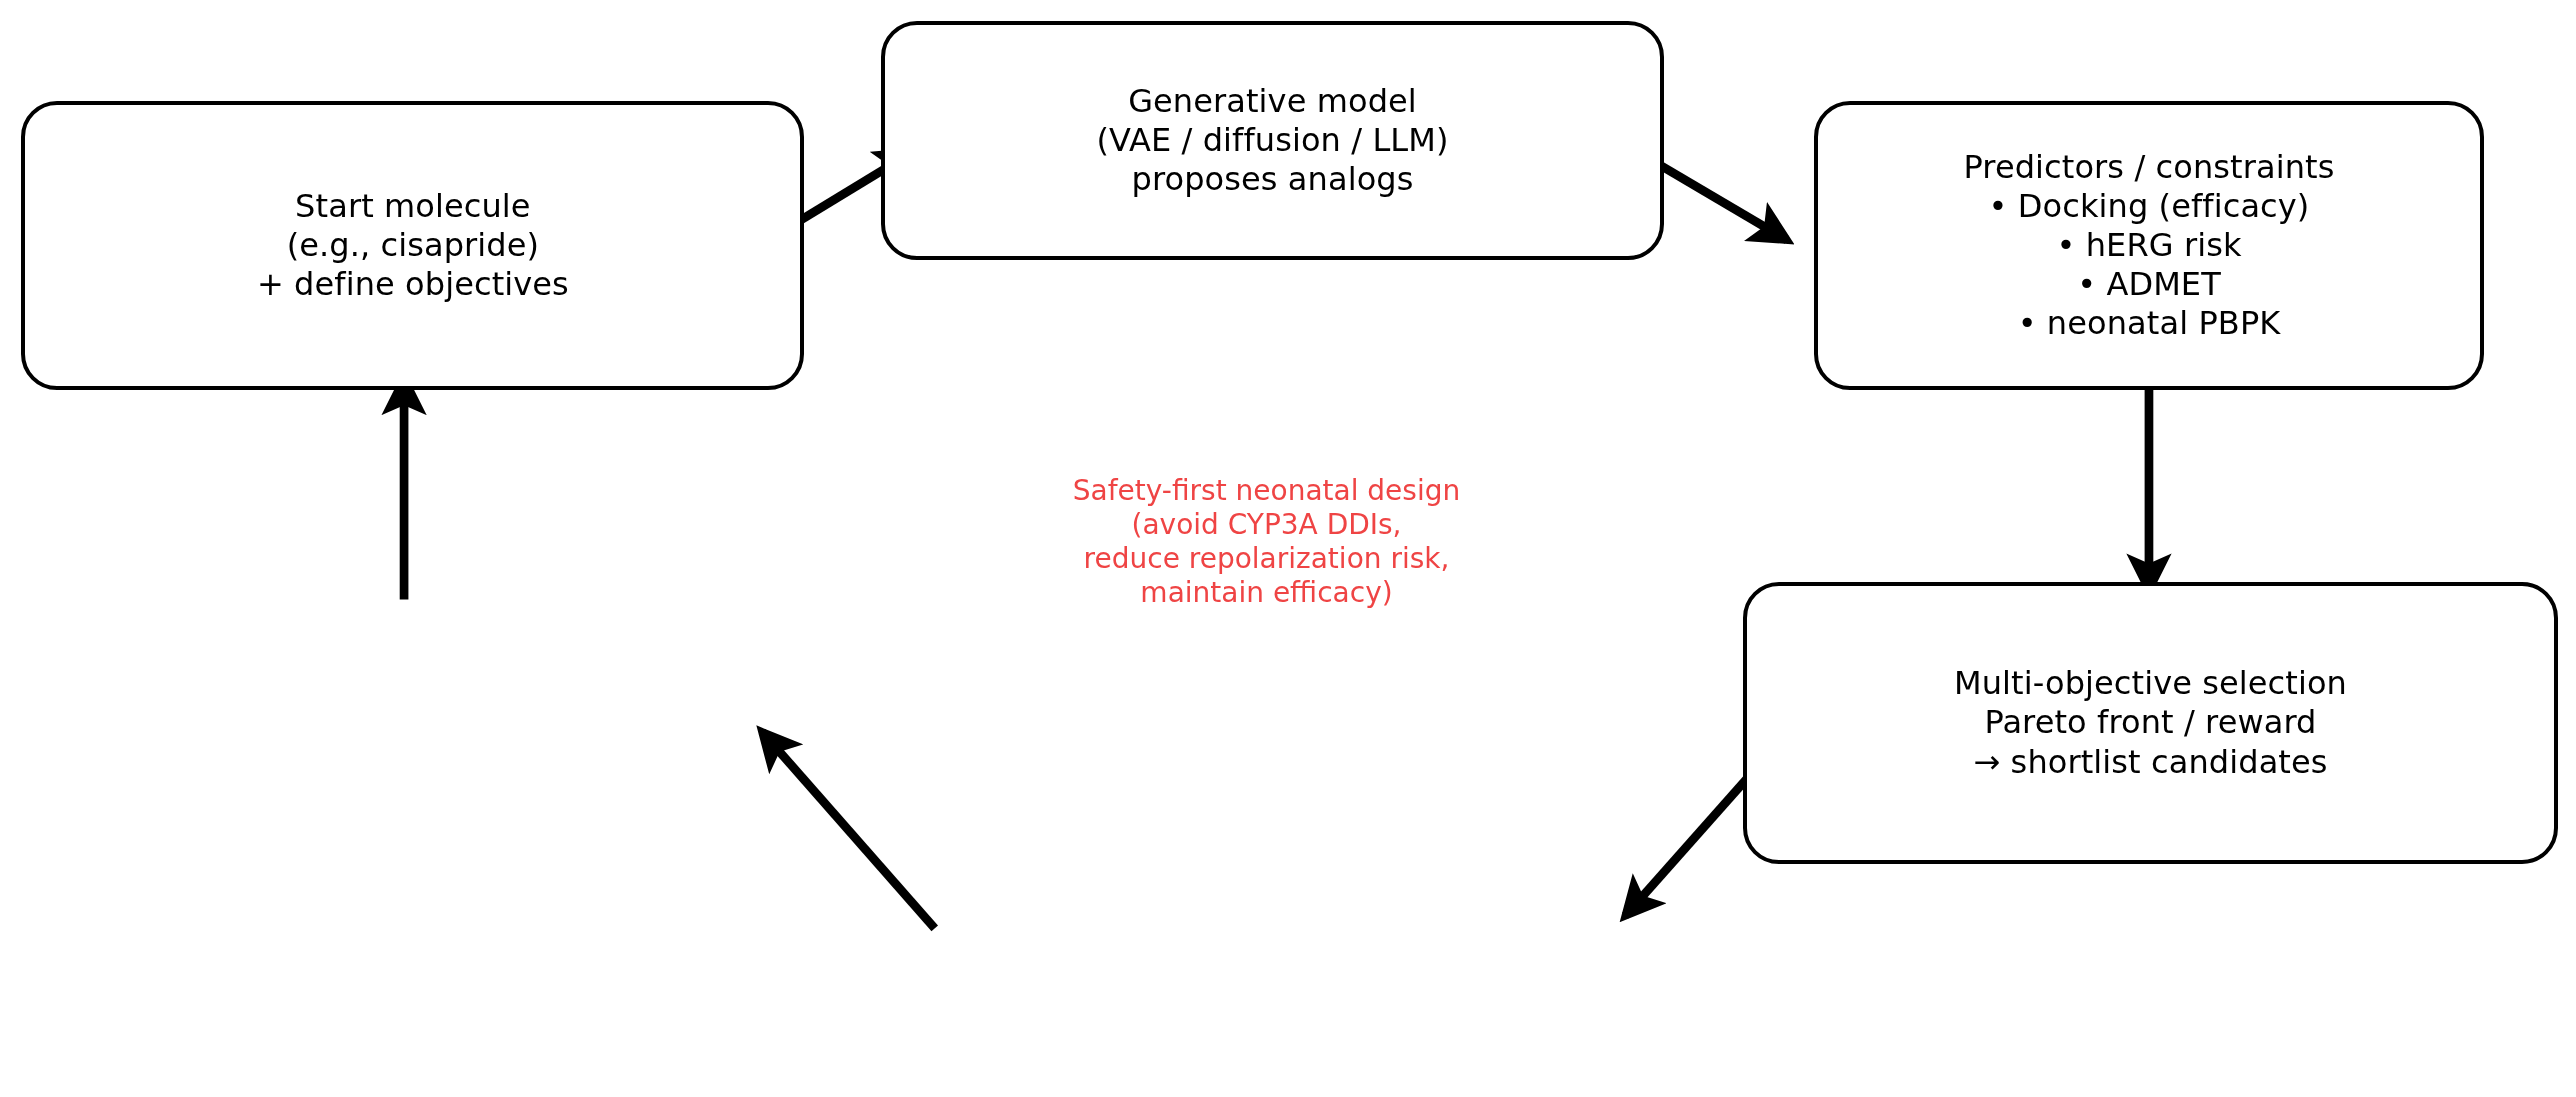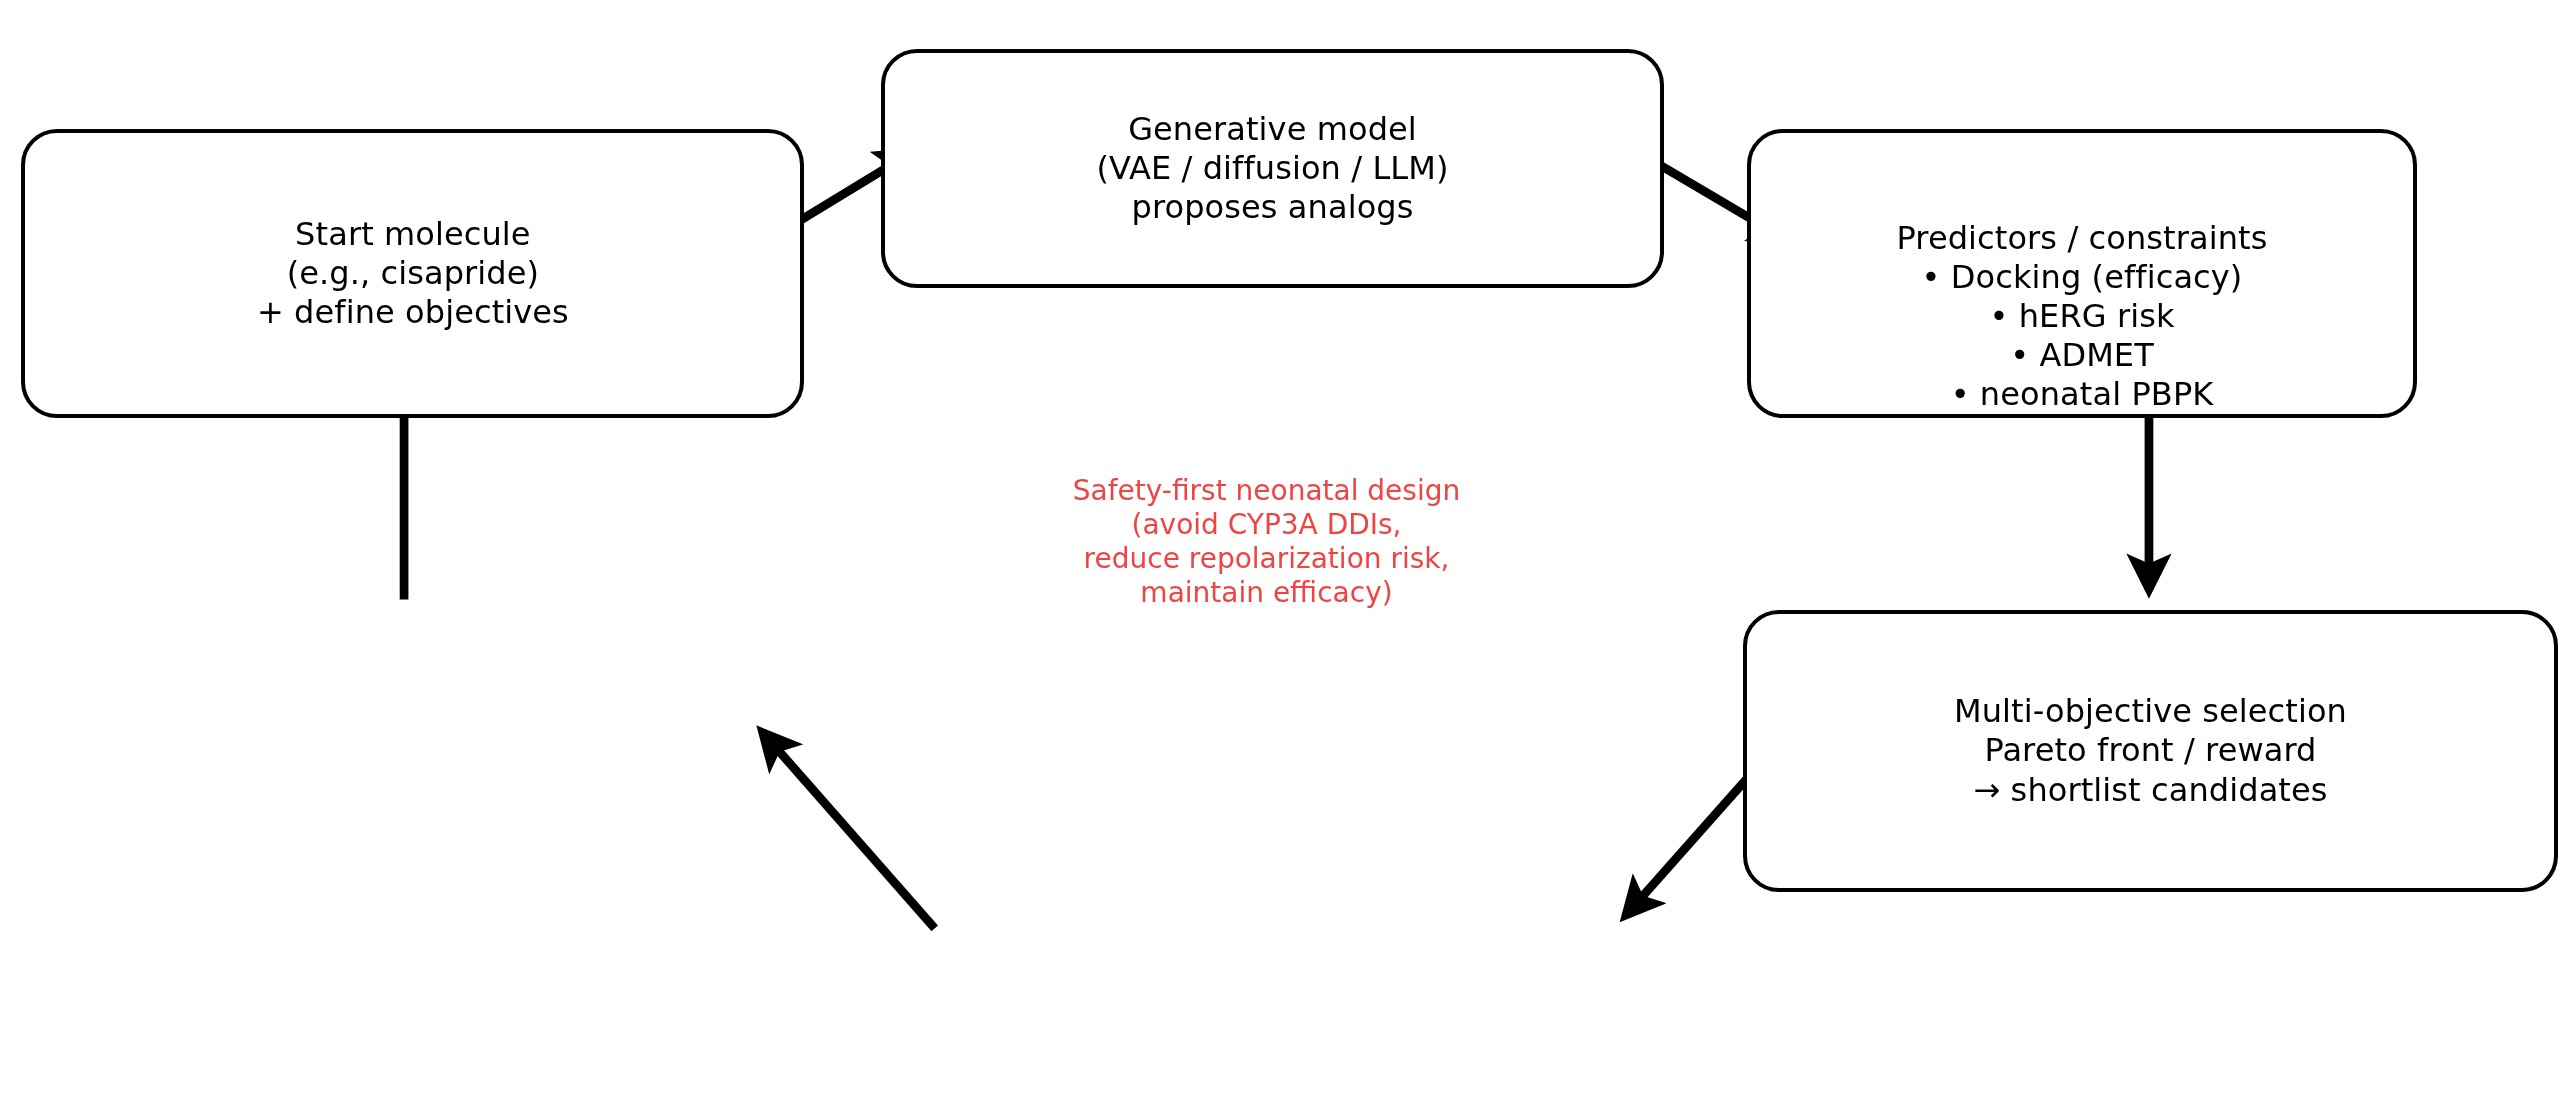--- a/index.html
+++ b/index.html
@@ -28,33 +28,32 @@
   .node {
     position: absolute;
     box-sizing: border-box;
     border: 4px solid #000000;
     border-radius: 36px;
     background: #ffffff;
     display: flex;
     align-items: center;
     justify-content: center;
     z-index: 3;
-    margin-top: 28px;
   }
   .node-text {
     text-align: center;
     font-size: 32px;
     line-height: 1.22;
     color: #000000;
     white-space: pre-line;
     letter-spacing: 0.1px;
   }
   #node-start      { left: 21.4px;   top: 101px;  width: 783px;  height: 289px; }
   #node-generative { left: 881px; top: 20.6px;   width: 783px;  height: 239px; }
-  #node-predictors { left: 1747px; top: 101px;  width: 670px; height: 289px; align-items: flex-end; }
+  #node-predictors { left: 1814px; top: 101px;  width: 670px; height: 289px; }
   #node-active     { left: 21.4px;   top: 574px;  width: 783px;  height: 290px; }
   #node-synthesis  { left: 886px; top: 783px;  width: 779px;  height: 292px; }
   #node-selection  { left: 1743px; top: 582px;  width: 815px; height: 282px; align-items: center; }
 
   #center-note {
     position: absolute;
     left: 910px;
     top: 474px;
     width: 713px;
     text-align: center;

